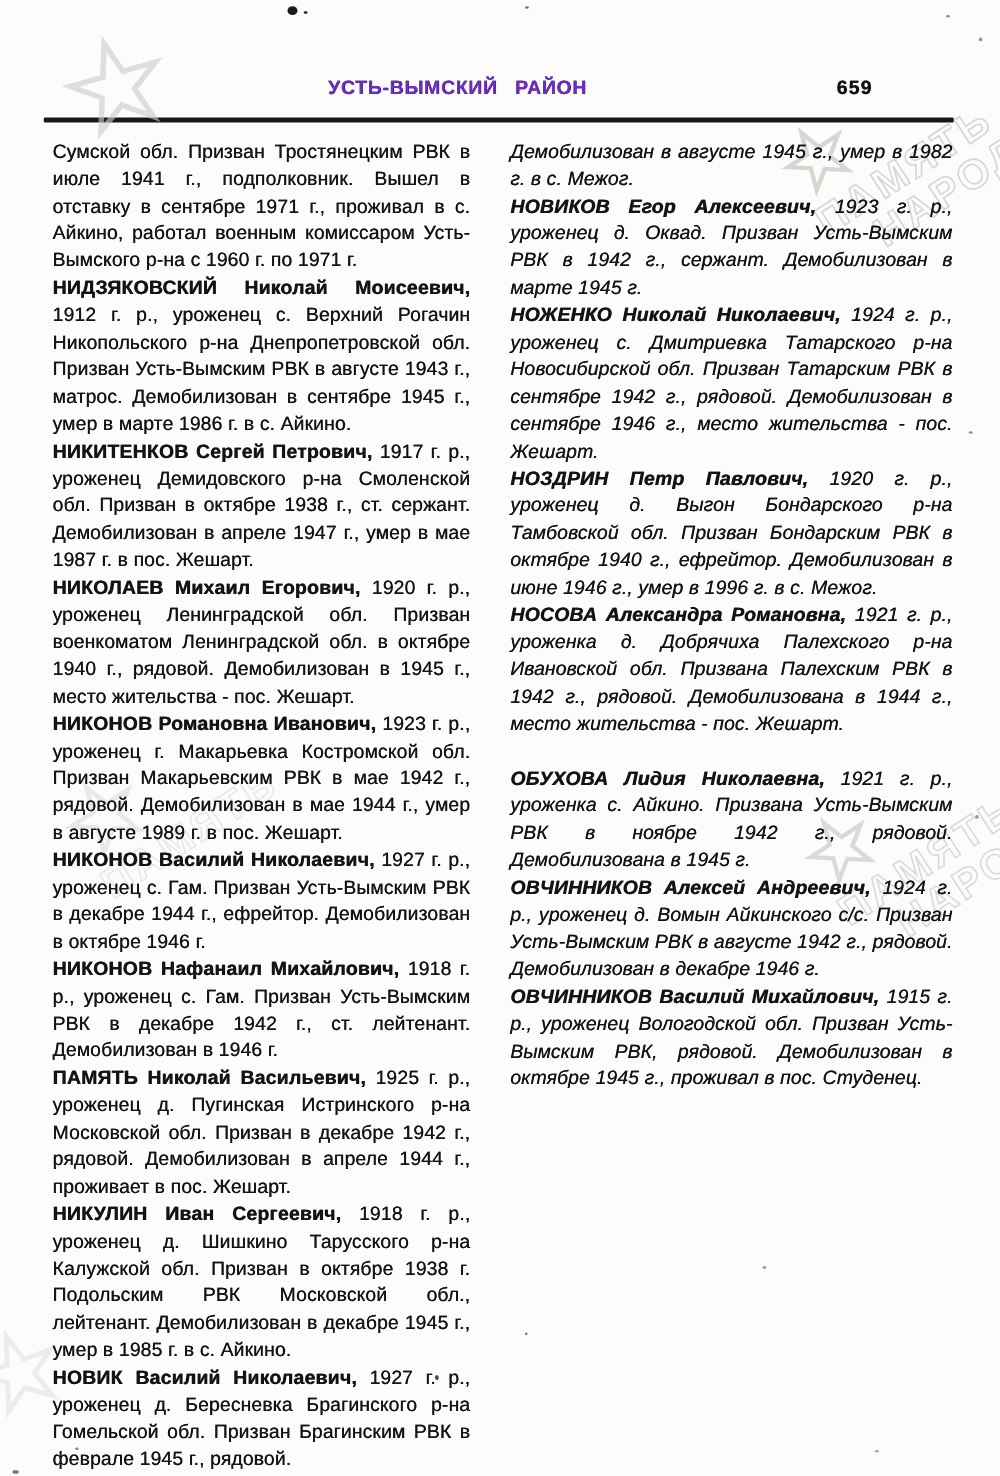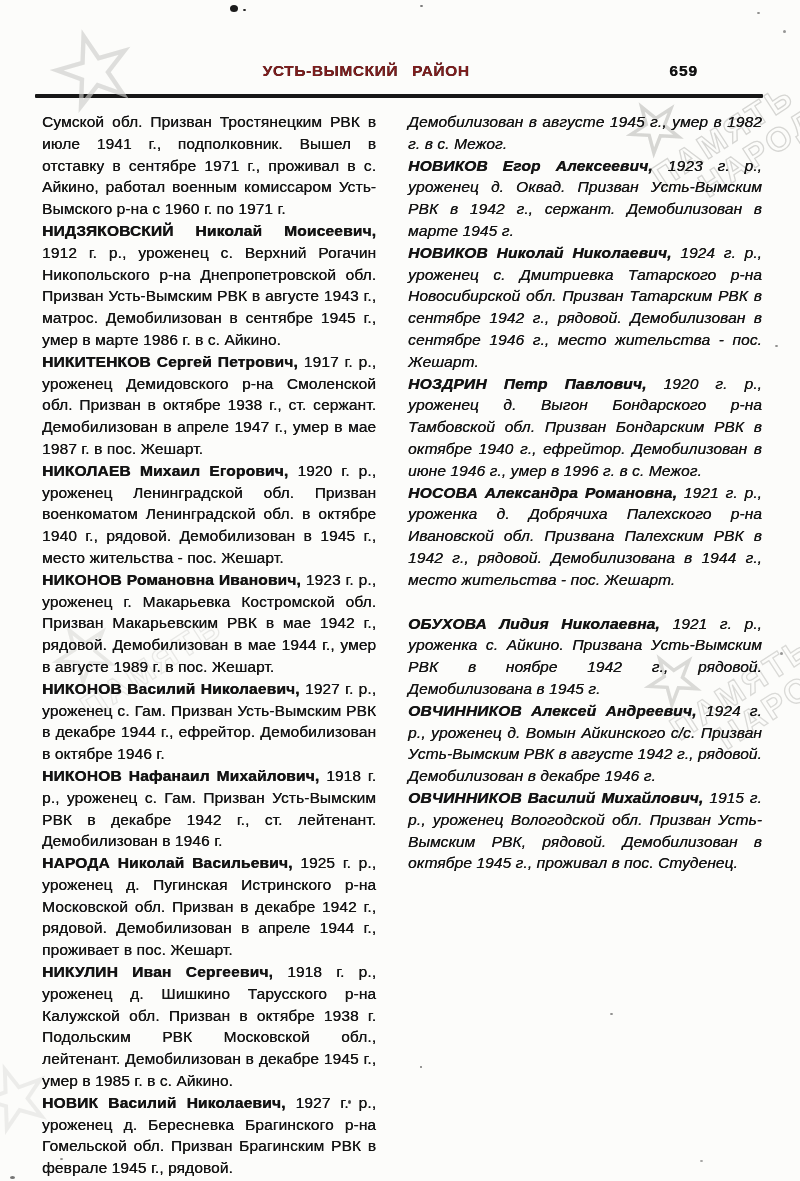--- a/index.html
+++ b/index.html
@@ -5,21 +5,21 @@
   html,body { margin:0; padding:0; background:#e9e9e7; }
   .page {
     position:relative; width:800px; height:1181px; margin:0 auto;
     background:#fcfcfa; overflow:hidden;
     font-family:"Liberation Sans", sans-serif; color:#141414;
   }
   
   .hdr-title {
     position:absolute; top:62px; left:0; width:732px; text-align:center;
     font-size:15.5px; font-weight:700; letter-spacing:.6px; word-spacing:9px;
-    color:#7f1d1d; text-shadow:.25px 0 0 #121212;
+    color:#6d28d9; text-shadow:.25px 0 0 #121212;
   }
   .hdr-num {
     position:absolute; top:62px; right:102px;
     font-size:15.5px; font-weight:700; letter-spacing:1px; color:#121212;
     text-shadow:.4px 0 0 #121212;
     text-align:center;
   }
   .hdr-rule {
     position:absolute; top:94px; left:35px; width:728px; height:4px;
     background:#171717; border-radius:1px;
@@ -87,28 +87,28 @@
 
   <div class="cols">
     <div class="col col-left">
         <p class="entry">Сумской обл. Призван Тростянецким РВК в июле 1941 г., подполковник. Вышел в отставку в сентябре 1971 г., проживал в с. Айкино, работал военным комиссаром Усть-Вымского р-на с 1960 г. по 1971 г.</p>
         <p class="entry"><b class="entry-name">НИДЗЯКОВСКИЙ Николай Моисеевич, </b>1912 г. р., уроженец с. Верхний Рогачин Никопольского р-на Днепропетровской обл. Призван Усть-Вымским РВК в августе 1943 г., матрос. Демобилизован в сентябре 1945 г., умер в марте 1986 г. в с. Айкино.</p>
         <p class="entry"><b class="entry-name">НИКИТЕНКОВ Сергей Петрович, </b>1917 г. р., уроженец Демидовского р-на Смоленской обл. Призван в октябре 1938 г., ст. сержант. Демобилизован в апреле 1947 г., умер в мае 1987 г. в пос. Жешарт.</p>
         <p class="entry"><b class="entry-name">НИКОЛАЕВ Михаил Егорович, </b>1920 г. р., уроженец Ленинградской обл. Призван военкоматом Ленинградской обл. в октябре 1940 г., рядовой. Демобилизован в 1945 г., место жительства - пос. Жешарт.</p>
         <p class="entry"><b class="entry-name">НИКОНОВ Романовна Иванович, </b>1923 г. р., уроженец г. Макарьевка Костромской обл. Призван Макарьевским РВК в мае 1942 г., рядовой. Демобилизован в мае 1944 г., умер в августе 1989 г. в пос. Жешарт.</p>
         <p class="entry"><b class="entry-name">НИКОНОВ Василий Николаевич, </b>1927 г. р., уроженец с. Гам. Призван Усть-Вымским РВК в декабре 1944 г., ефрейтор. Демобилизован в октябре 1946 г.</p>
         <p class="entry"><b class="entry-name">НИКОНОВ Нафанаил Михайлович, </b>1918 г. р., уроженец с. Гам. Призван Усть-Вымским РВК в декабре 1942 г., ст. лейтенант. Демобилизован в 1946 г.</p>
-        <p class="entry"><b class="entry-name">НАРОДА Николай Васильевич, </b>1925 г. р., уроженец д. Пугинская Истринского р-на Московской обл. Призван в декабре 1942 г., рядовой. Демобилизован в апреле 1944 г., проживает в пос. Жешарт.</p>
+        <p class="entry"><b class="entry-name">ПАМЯТЬ Николай Васильевич, </b>1925 г. р., уроженец д. Пугинская Истринского р-на Московской обл. Призван в декабре 1942 г., рядовой. Демобилизован в апреле 1944 г., проживает в пос. Жешарт.</p>
         <p class="entry"><b class="entry-name">НИКУЛИН Иван Сергеевич, </b>1918 г. р., уроженец д. Шишкино Тарусского р-на Калужской обл. Призван в октябре 1938 г. Подольским РВК Московской обл., лейтенант. Демобилизован в декабре 1945 г., умер в 1985 г. в с. Айкино.</p>
         <p class="entry"><b class="entry-name">НОВИК Василий Николаевич, </b>1927 г. р., уроженец д. Бересневка Брагинского р-на Гомельской обл. Призван Брагинским РВК в феврале 1945 г., рядовой.</p>
       </div>
     <div class="col col-right">
         <p class="entry">Демобилизован в августе 1945 г., умер в 1982 г. в с. Межог.</p>
         <p class="entry"><b class="entry-name">НОВИКОВ Егор Алексеевич, </b>1923 г. р., уроженец д. Оквад. Призван Усть-Вымским РВК в 1942 г., сержант. Демобилизован в марте 1945 г.</p>
-        <p class="entry"><b class="entry-name">НОВИКОВ Николай Николаевич, </b>1924 г. р., уроженец с. Дмитриевка Татарского р-на Новосибирской обл. Призван Татарским РВК в сентябре 1942 г., рядовой. Демобилизован в сентябре 1946 г., место жительства - пос. Жешарт.</p>
+        <p class="entry"><b class="entry-name">НОЖЕНКО Николай Николаевич, </b>1924 г. р., уроженец с. Дмитриевка Татарского р-на Новосибирской обл. Призван Татарским РВК в сентябре 1942 г., рядовой. Демобилизован в сентябре 1946 г., место жительства - пос. Жешарт.</p>
         <p class="entry"><b class="entry-name">НОЗДРИН Петр Павлович, </b>1920 г. р., уроженец д. Выгон Бондарского р-на Тамбовской обл. Призван Бондарским РВК в октябре 1940 г., ефрейтор. Демобилизован в июне 1946 г., умер в 1996 г. в с. Межог.</p>
         <p class="entry"><b class="entry-name">НОСОВА Александра Романовна, </b>1921 г. р., уроженка д. Добрячиха Палехского р-на Ивановской обл. Призвана Палехским РВК в 1942 г., рядовой. Демобилизована в 1944 г., место жительства - пос. Жешарт.</p>
         <p class="entry gap"><b class="entry-name">ОБУХОВА Лидия Николаевна, </b>1921 г. р., уроженка с. Айкино. Призвана Усть-Вымским РВК в ноябре 1942 г., рядовой. Демобилизована в 1945 г.</p>
         <p class="entry"><b class="entry-name">ОВЧИННИКОВ Алексей Андреевич, </b>1924 г. р., уроженец д. Вомын Айкинского с/с. Призван Усть-Вымским РВК в августе 1942 г., рядовой. Демобилизован в декабре 1946 г.</p>
         <p class="entry"><b class="entry-name">ОВЧИННИКОВ Василий Михайлович, </b>1915 г. р., уроженец Вологодской обл. Призван Усть-Вымским РВК, рядовой. Демобилизован в октябре 1945 г., проживал в пос. Студенец.</p>
       </div>
   </div>
 
   <div>
     <div class="speck" style="left:230px;top:5px;width:8px;height:7px;"></div>

